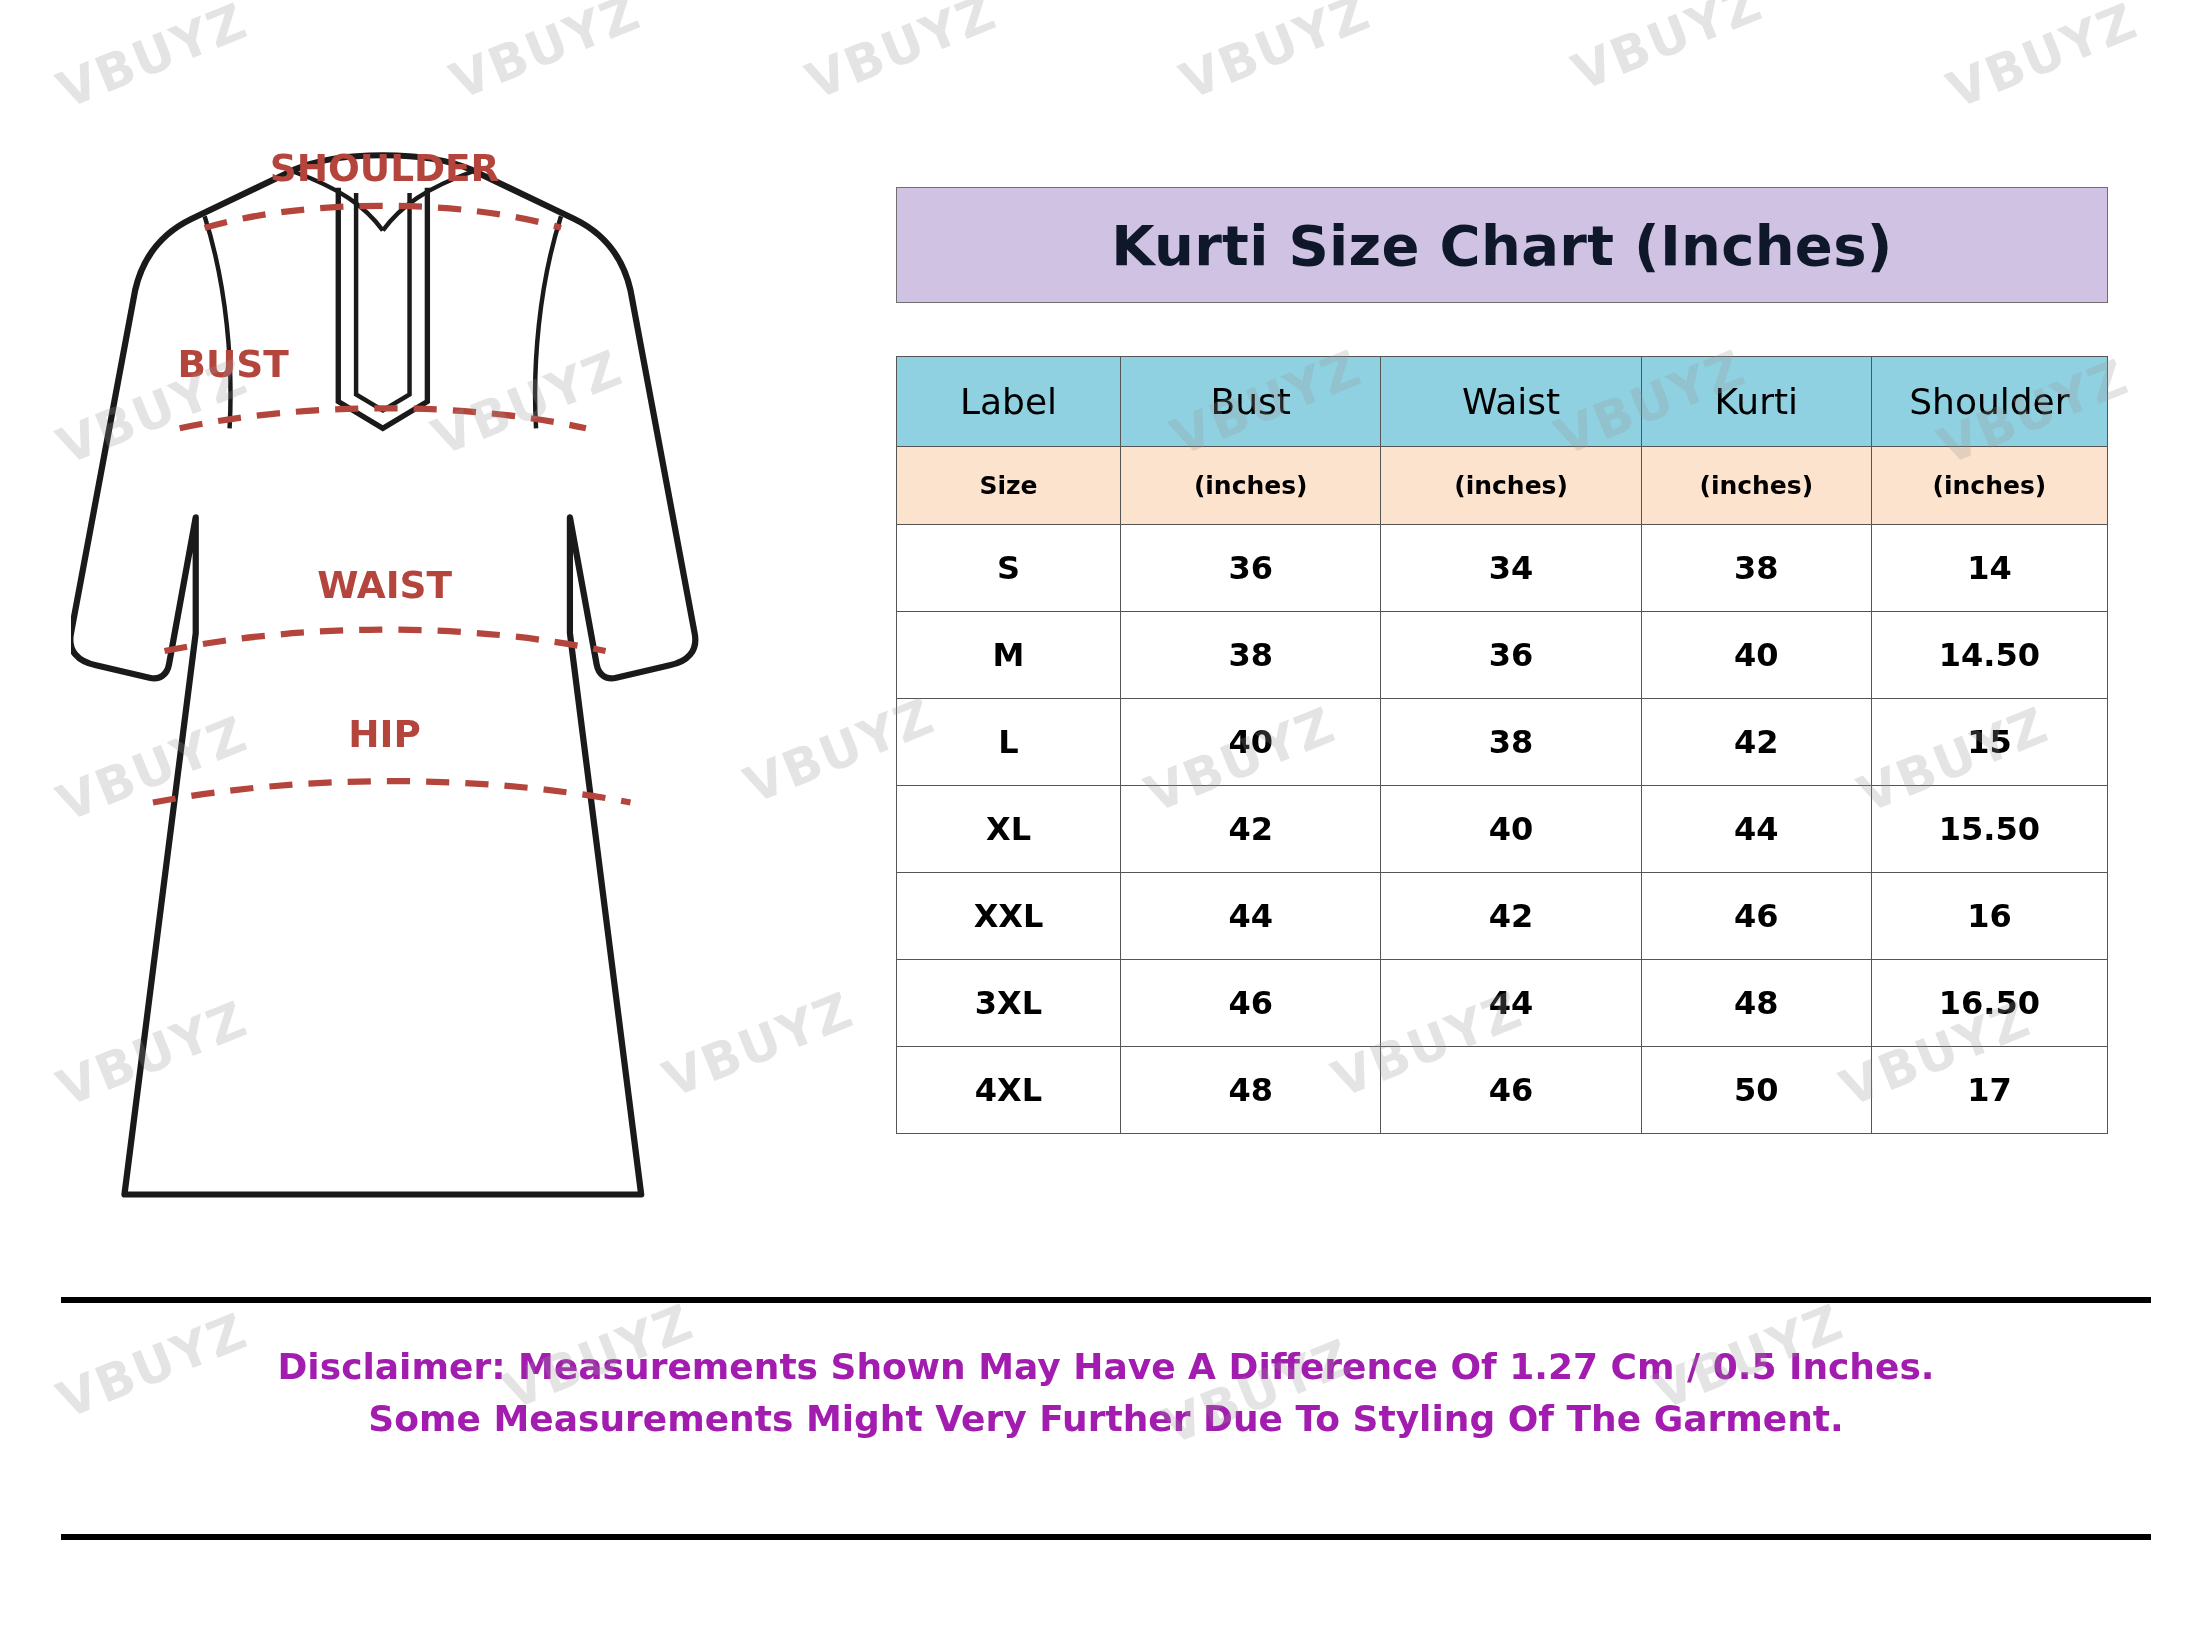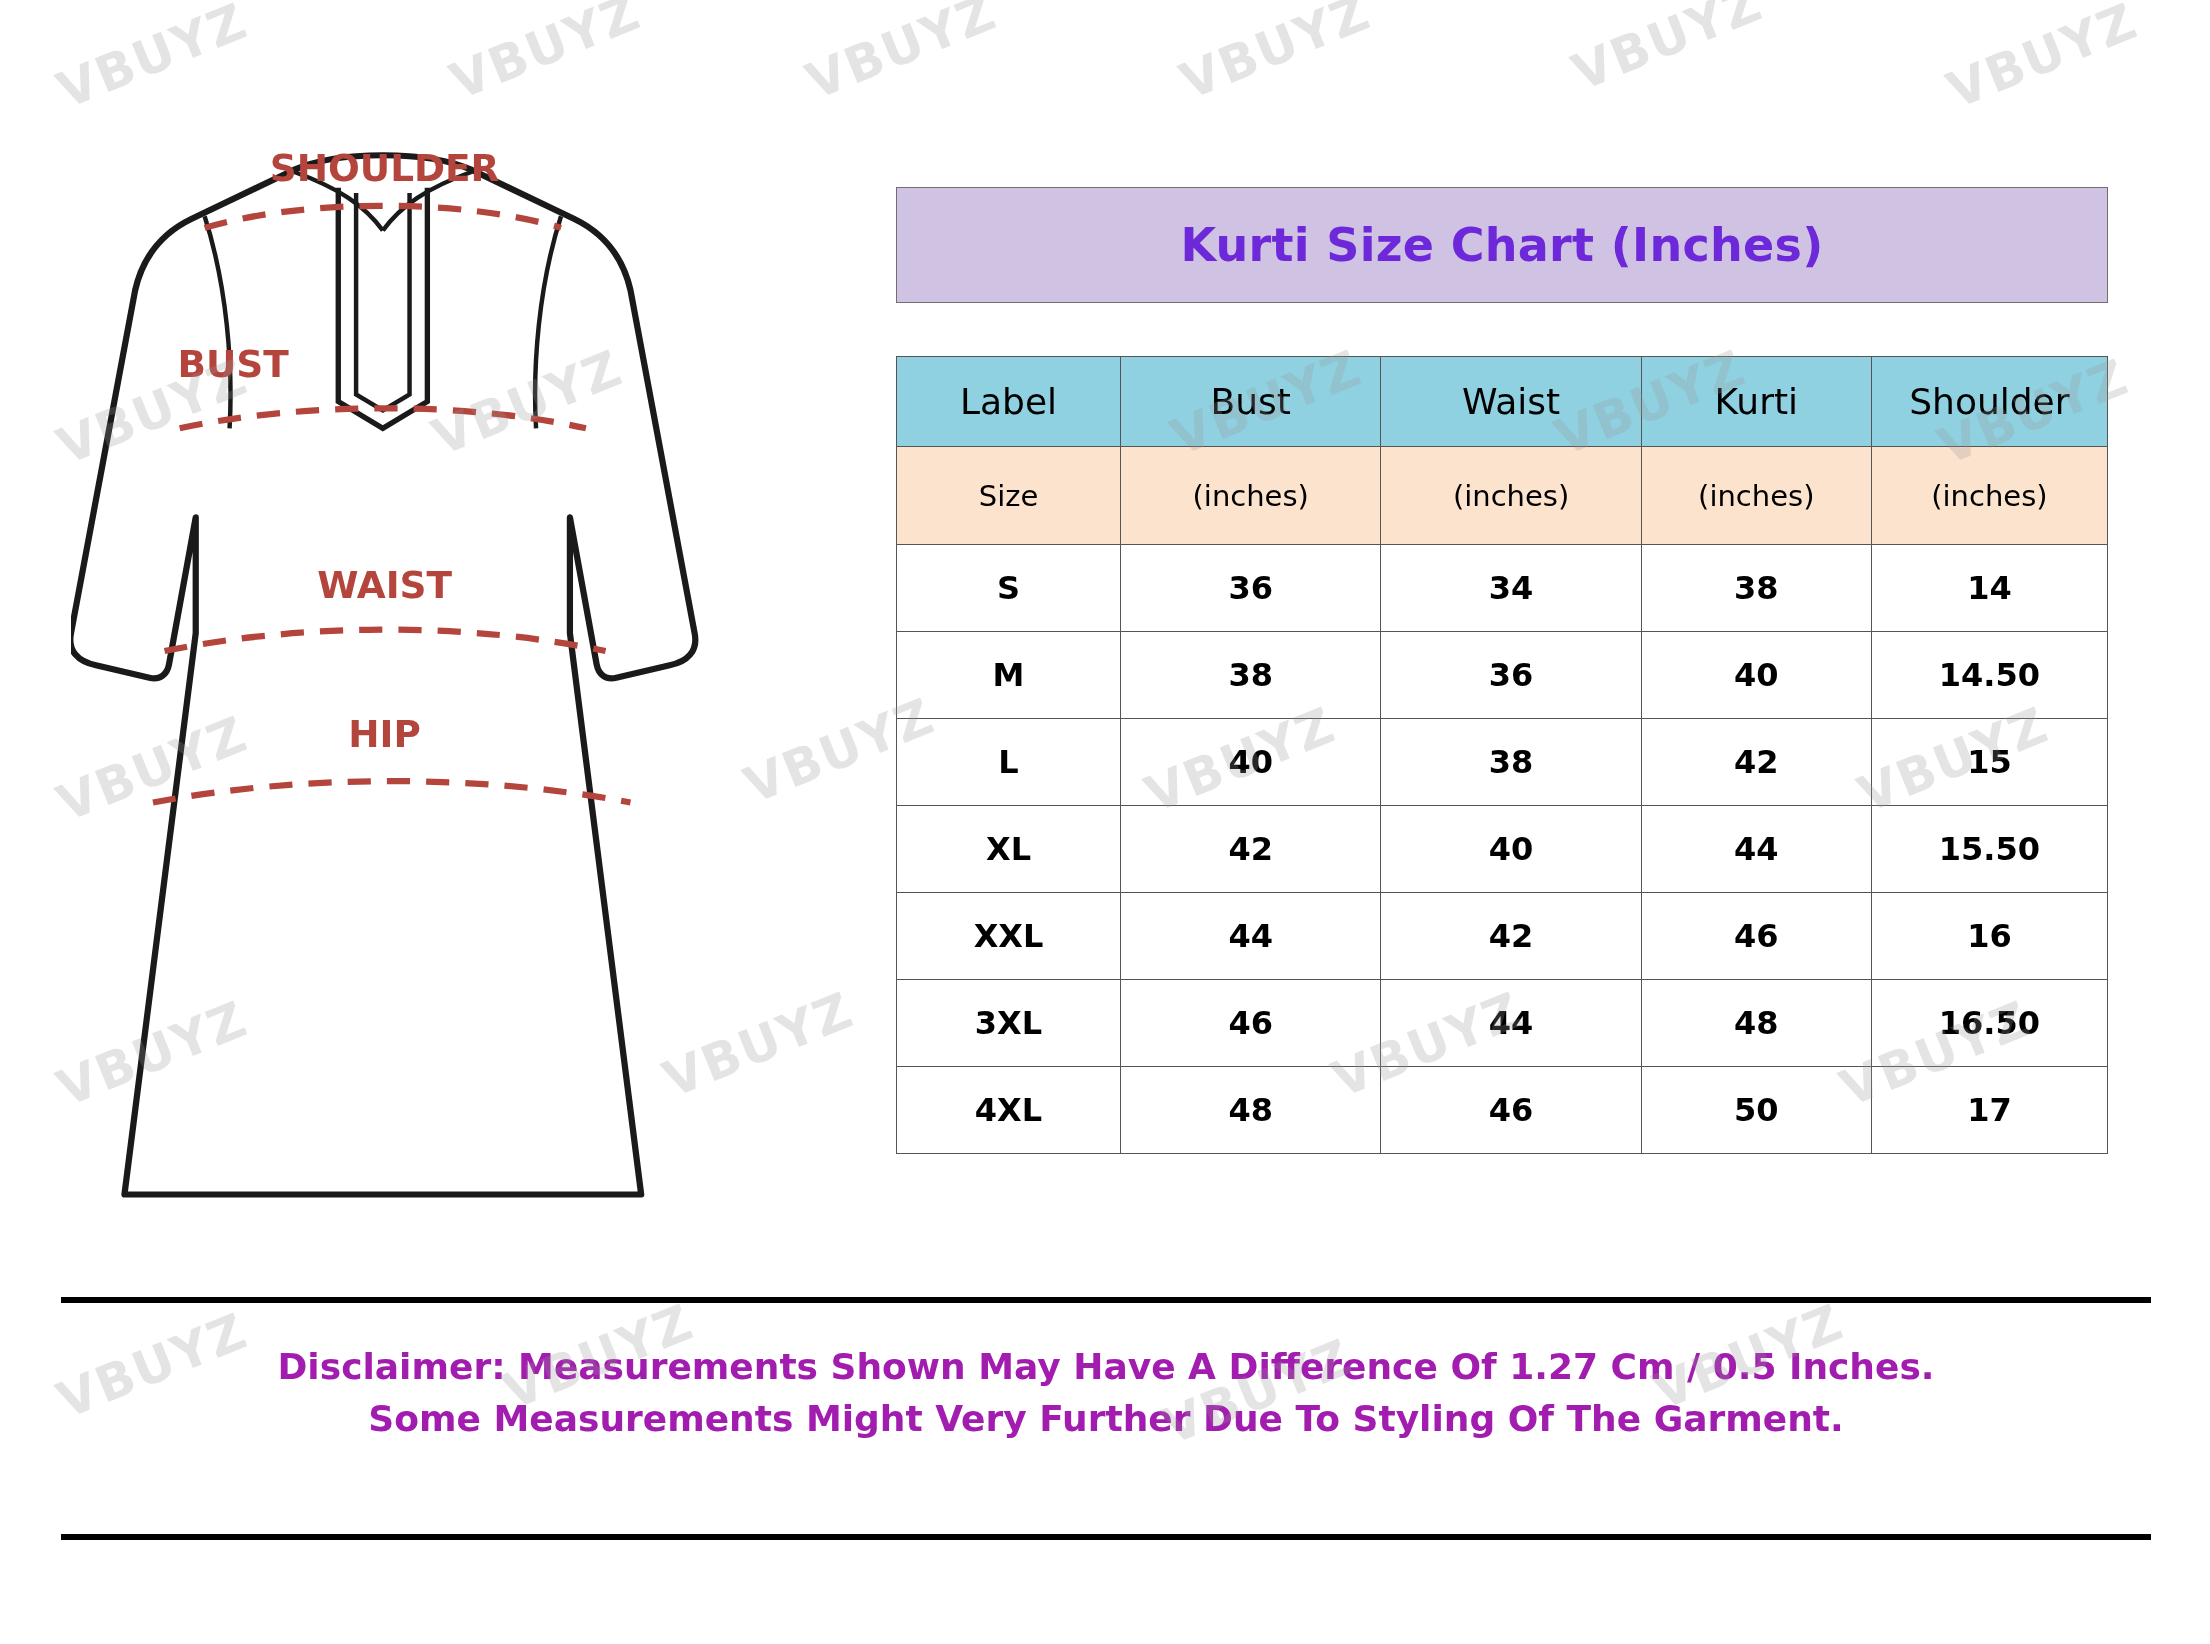--- a/index.html
+++ b/index.html
@@ -60,23 +60,23 @@
   }
   .chart-title-bar {
     background: #cfc2e2;
     border: 1.8px solid #6f6f6f;
     height: 114px;
     display: flex;
     align-items: center;
     justify-content: center;
   }
   .chart-title {
-    font-size: 46px;
+    font-size: 56px;
     font-weight: 700;
-    color: #6d28d9;
+    color: #0f172a;
     letter-spacing: 0.3px;
     text-align: right;
   }
   table.size-table {
     margin-top: 53px;
     border-collapse: collapse;
     width: 100%;
     table-layout: fixed;
   }
   table.size-table td, table.size-table th {
@@ -86,24 +86,24 @@
   }
   th.hdr {
     background: #8fd1e0;
     font-size: 36px;
     font-weight: 400;
     height: 89px;
     padding: 0;
   }
   td.subhdr {
     background: #fce3cd;
-    font-size: 29px;
-    font-weight: 400;
+    font-size: 25px;
+    font-weight: 700;
     height: 73px;
-    padding: 12px;
+    padding: 2px;
   }
   td.cell {
     background: #ffffff;
     font-size: 32px;
     font-weight: 600;
     height: 86px;
     padding: 0;
   }
   col.c-label { width: 18.5%; }
   col.c-bust  { width: 21.5%; }

